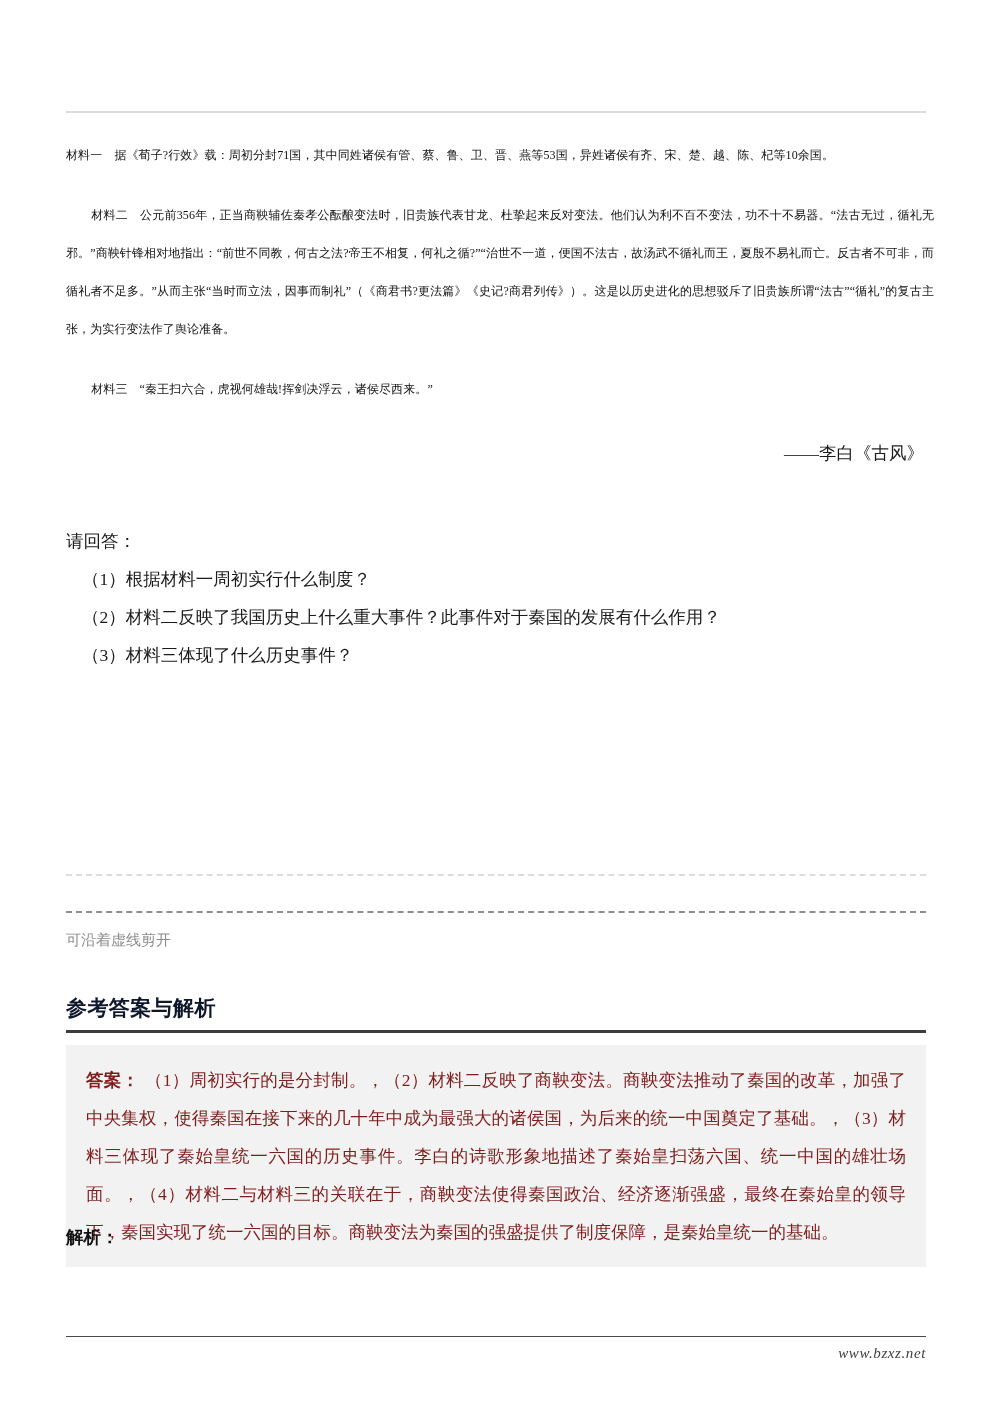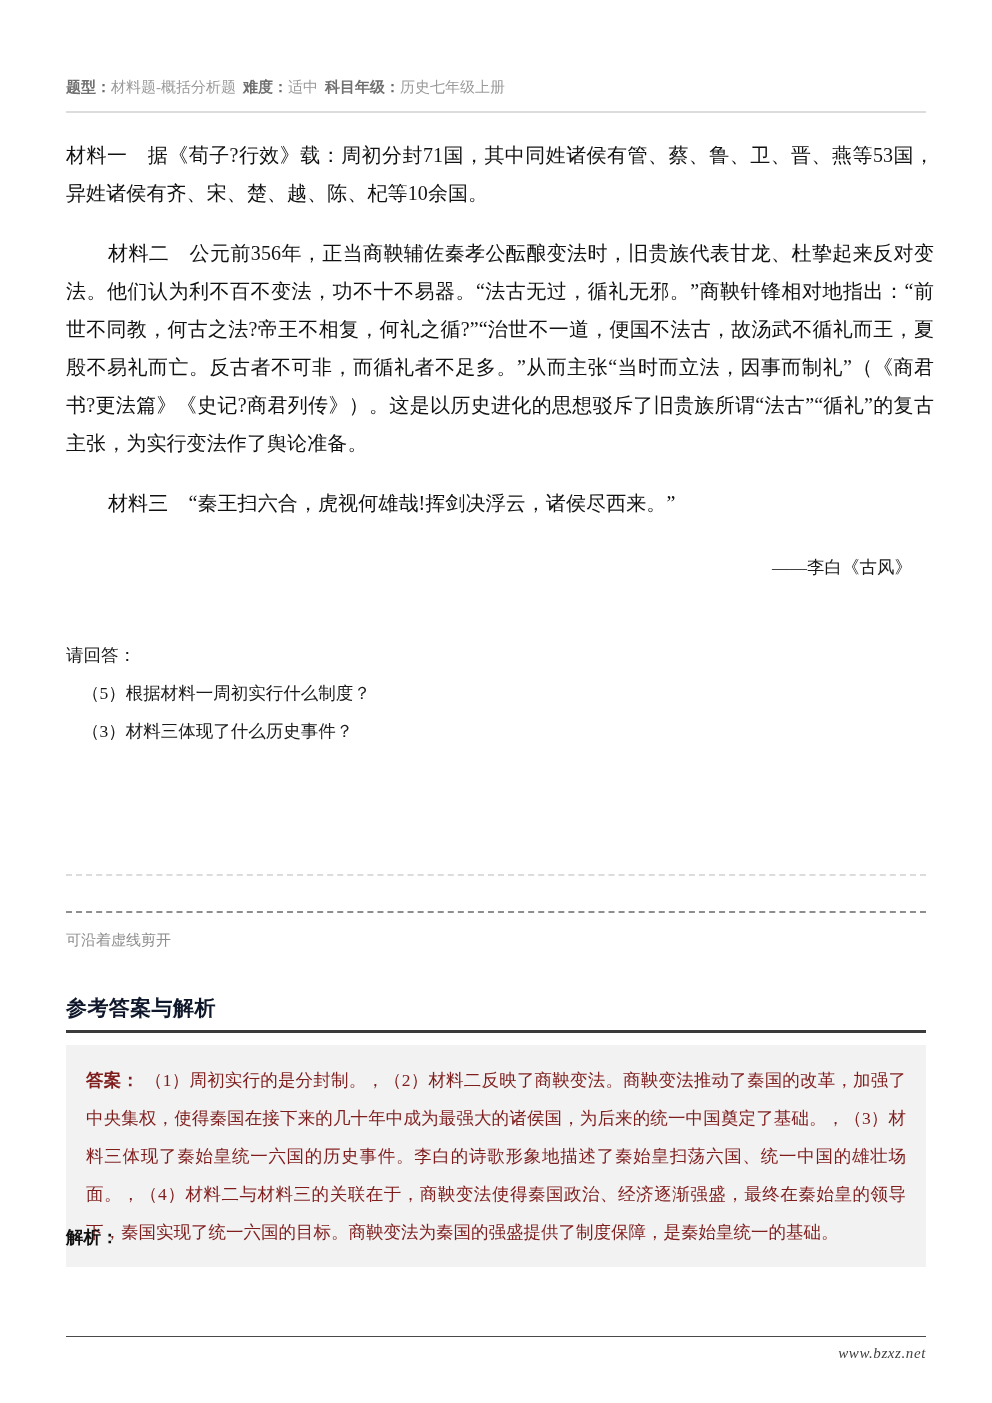--- a/index.html
+++ b/index.html
@@ -65,32 +65,32 @@
   }
 
   .q-title {
     font-size: 17.5px;
     line-height: 32px;
     color: #111;
   }
 
   p.para {
     margin: 0;
-    font-size: 20px;
+    font-size: 12px;
     line-height: 38px;
     color: #111;
     text-align: justify;
     text-justify: inter-ideograph;
     letter-spacing: 0.1px;
   }
   p.para.indent { text-indent: 2.1em; }
   p.gap-top { margin-top: 22px; }
 
   .attrib {
-    margin: 16px;
+    margin: 4px;
     margin-top: 26px;
     font-size: 17.5px;
     line-height: 38px;
     text-align: right;
     padding-right: 6px;
   }
 
   .ask-label {
     margin: 0;
     margin-top: 50px;
@@ -209,39 +209,37 @@
     line-height: 24px;
     color: #404040;
     letter-spacing: 0.6px;
   }
 </style>
 </head>
 <body>
 
 <div class="page">
 
-  <div class="meta-bar">
-    <span class="k">题型：</span><span class="v">材料题-概括分析题</span><span class="meta-sep"></span><span class="k">难度：</span><span class="v">适中</span><span class="meta-sep"></span><span class="k">科目年级：</span><span class="v">历史七年级上册</span>
-  </div>
   <div class="meta-rule"></div>
 
   <div class="body-area">
 
     <p class="para">材料一　据《荀子?行效》载：周初分封71国，其中同姓诸侯有管、蔡、鲁、卫、晋、燕等53国，异姓诸侯有齐、宋、楚、越、陈、杞等10余国。</p>
 
     <p class="para indent gap-top">材料二　公元前356年，正当商鞅辅佐秦孝公酝酿变法时，旧贵族代表甘龙、杜挚起来反对变法。他们认为利不百不变法，功不十不易器。“法古无过，循礼无邪。”商鞅针锋相对地指出：“前世不同教，何古之法?帝王不相复，何礼之循?”“治世不一道，便国不法古，故汤武不循礼而王，夏殷不易礼而亡。反古者不可非，而循礼者不足多。”从而主张“当时而立法，因事而制礼”（《商君书?更法篇》《史记?商君列传》）。这是以历史进化的思想驳斥了旧贵族所谓“法古”“循礼”的复古主张，为实行变法作了舆论准备。</p>
 
     <p class="para indent gap-top">材料三　“秦王扫六合，虎视何雄哉!挥剑决浮云，诸侯尽西来。”</p>
 
     <p class="attrib">——李白《古风》</p>
 
     <p class="ask-label">请回答：</p>
 
     <ol class="qlist">
-      <li>（5）根据材料一周初实行什么制度？</li>
+      <li>（1）根据材料一周初实行什么制度？</li>
+      <li>（2）材料二反映了我国历史上什么重大事件？此事件对于秦国的发展有什么作用？</li>
       <li>（3）材料三体现了什么历史事件？</li>
     </ol>
   </div>
 
   <div class="cut-line-faint"></div>
   <div class="cut-line-strong"></div>
   <div class="cut-note">可沿着虚线剪开</div>
 
   <div class="ans-heading">参考答案与解析</div>
   <div class="ans-heading-rule"></div>

